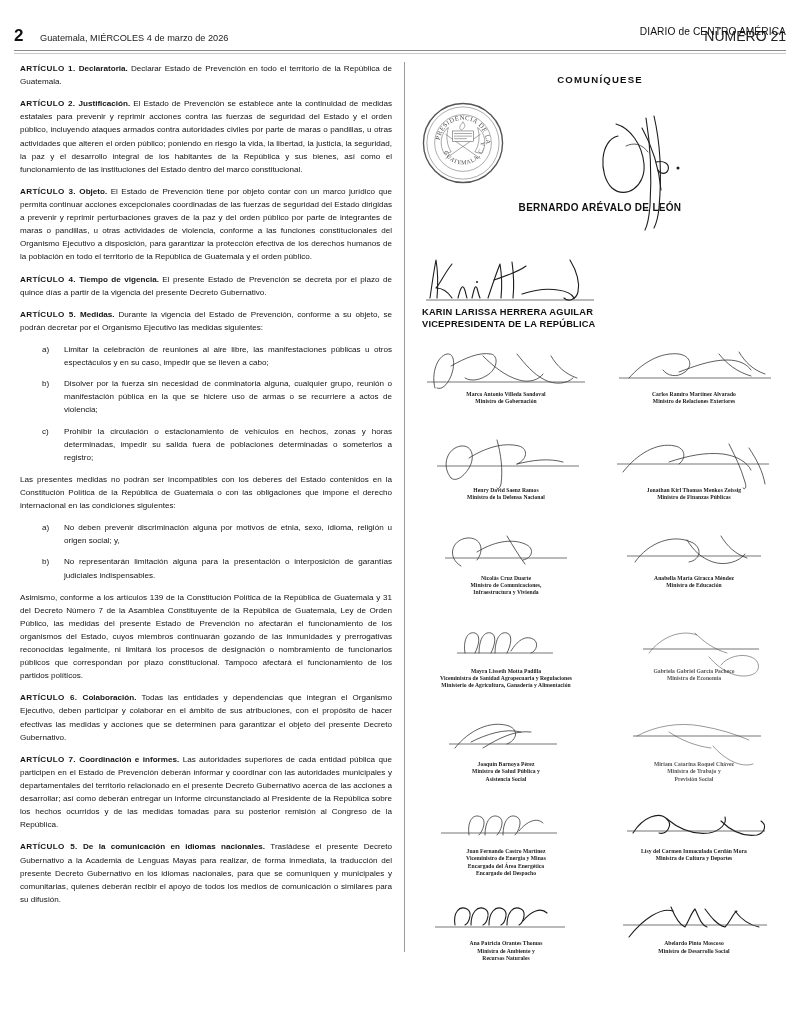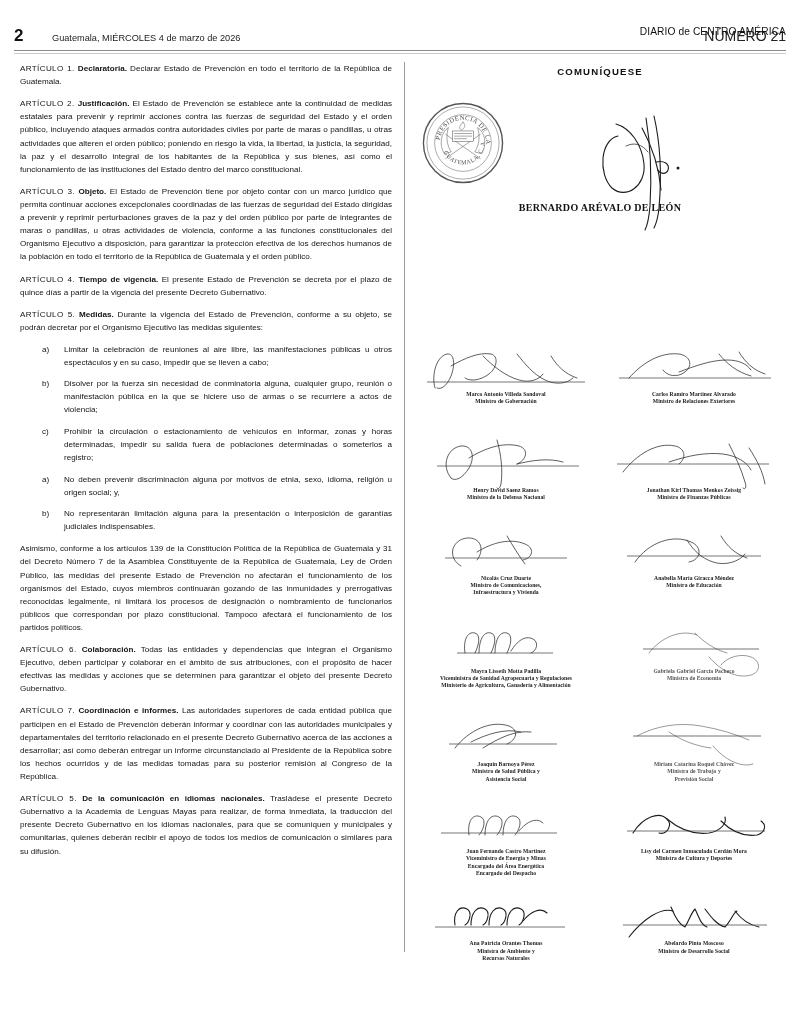--- a/index.html
+++ b/index.html
@@ -38,21 +38,20 @@
     letter-spacing: -0.5px;
     color: #111;
     width: 26px;
     flex: none;
   }
   .place-date {
     font-size: 9.2px;
     color: #222;
     white-space: nowrap;
     flex: none;
-    margin-left: 12px;
   }
   .gazette-title {
     position: absolute;
     left: 0; right: 0;
     text-align: right;
     font-size: 10.2px;
     letter-spacing: 0.1px;
     color: #111;
   }
   .issue {
@@ -94,21 +93,21 @@
     font-size: 8.1px;
     line-height: 1.62;
     text-align: justify;
     color: #141414;
   }
   .para {
     margin: 0 0 9px 0;
     text-align: justify;
   }
   .para .art {
-    font-weight: normal;
+    font-weight: bold;
     letter-spacing: 0.35px;
   }
   .para .sub {
     font-weight: bold;
     margin-top: 44px;
   }
   .lettered {
     margin: 0 0 9px 0;
     padding: 0;
     list-style: none;
@@ -137,39 +136,38 @@
     left: 412px;
     width: 376px;
     height: 890px;
   }
   .comuniquese {
     text-align: center;
     font-size: 9.6px;
     font-weight: bold;
     letter-spacing: 1.2px;
     color: #111;
-    margin-top: 4px;
+    margin-top: 12px;
   }
 
   
   .seal {
     position: absolute;
     left: 8px;
     top: 38px;
     width: 86px;
     height: 86px;
   }
 
   
   .president-block {
     position: absolute;
     left: 0; right: 0;
     top: 40px;
     height: 140px;
-    font-family: Liberation Serif, serif;
   }
   .pres-sig {
     position: absolute;
     left: 148px;
     top: 0px;
     width: 160px;
     height: 130px;
   }
   .pres-name {
     position: absolute;
@@ -311,24 +309,25 @@
       <li>
         <span class="mark">a)</span>
         <span class="body">Limitar la celebración de reuniones al aire libre, las manifestaciones públicas u otros espectáculos y en su caso, impedir que se lleven a cabo;</span>
       </li>
       <li>
         <span class="mark">b)</span>
         <span class="body">Disolver por la fuerza sin necesidad de conminatoria alguna, cualquier grupo, reunión o manifestación pública en la que se hiciere uso de armas o se recurriere a actos de violencia;</span>
       </li>
       <li>
         <span class="mark">c)</span>
-        <span class="body">Prohibir la circulación o estacionamiento de vehículos en informar, zonas y horas determinadas, impedir su salida fuera de poblaciones determinadas o someterlos a registro;</span>
+        <span class="body">Prohibir la circulación o estacionamiento de vehículos en hechos, zonas y horas determinadas, impedir su salida fuera de poblaciones determinadas o someterlos a registro;</span>
       </li>
     </ul>
 
+    <p class="para">Las presentes medidas no podrán ser incompatibles con los deberes del Estado contenidos en la Constitución Política de la República de Guatemala o con las obligaciones que impone el derecho internacional en las condiciones siguientes:</p>
 
     <ul class="lettered">
       <li>
         <span class="mark">a)</span>
         <span class="body">No deben prevenir discriminación alguna por motivos de etnia, sexo, idioma, religión u origen social; y,</span>
       </li>
       <li>
         <span class="mark">b)</span>
         <span class="body">No representarán limitación alguna para la presentación o interposición de garantías judiciales indispensables.</span>
       </li>
@@ -386,20 +385,37 @@
         <path class="ink" d="M86,16 C90,40 92,70 90,104 C89,116 87,124 85,128"></path>
         <path class="ink" d="M94,14 C100,40 102,72 99,106 C98,116 96,122 94,126"></path>
         <path class="ink" d="M82,26 C92,44 99,66 101,88"></path>
         <path class="ink" d="M96,60 C104,58 110,62 108,68 C106,73 100,72 98,68"></path>
         <circle cx="118" cy="66" r="1.5" fill="#1c1c1c"></circle>
         <path class="ink-thin" d="M66,44 C74,40 82,42 88,50"></path>
       </svg>
       <div class="pres-name">BERNARDO ARÉVALO DE LEÓN</div>
     </div>
 
+    <div class="vp-block">
+      <svg class="vp-sig" viewBox="0 0 180 52">
+        <path class="ink" d="M8,44 C10,30 12,16 14,6 C16,18 16,32 15,44"></path>
+        <path class="ink" d="M30,10 C22,20 18,30 14,34 C20,34 26,38 30,44"></path>
+        <path class="ink" d="M36,44 C38,36 40,30 42,34 C44,38 44,42 45,44"></path>
+        <path class="ink" d="M50,44 C52,36 53,30 55,34 C56,38 57,42 58,44"></path>
+        <circle cx="55" cy="28" r="1" fill="#1c1c1c"></circle>
+        <path class="ink" d="M66,44 C70,32 74,20 78,10 C80,22 80,34 79,44"></path>
+        <path class="ink" d="M72,26 C84,22 96,18 104,12"></path>
+        <path class="ink" d="M90,8 C92,22 92,34 91,44"></path>
+        <path class="ink" d="M100,40 C112,36 124,34 136,36 C144,37 150,40 152,44"></path>
+        <path class="ink" d="M148,6 C154,16 158,28 156,38 C154,46 146,48 142,44"></path>
+        <path class="baseline" d="M4,46 L172,46" fill="none"></path>
+      </svg>
+      <div class="vp-name">KARIN LARISSA HERRERA AGUILAR
+VICEPRESIDENTA DE LA REPÚBLICA</div>
+    </div>
 
     <div class="ministers">
 
       <div class="min-row">
         <div class="min-cell">
           <svg class="min-sig" width="170" height="46" viewBox="0 0 170 46">
             <path class="ink-thin" d="M14,40 C10,26 16,8 26,6 C34,5 34,18 30,28 C26,38 20,42 16,40"></path>
             <path class="ink-thin" d="M30,18 C44,10 58,4 70,6 C78,8 76,20 68,26 C60,32 50,34 44,30"></path>
             <path class="ink-thin" d="M62,8 C72,18 84,28 98,32 C108,35 118,32 122,26"></path>
             <path class="ink-thin" d="M96,6 C104,16 112,26 124,32 C134,37 146,36 152,30"></path>

